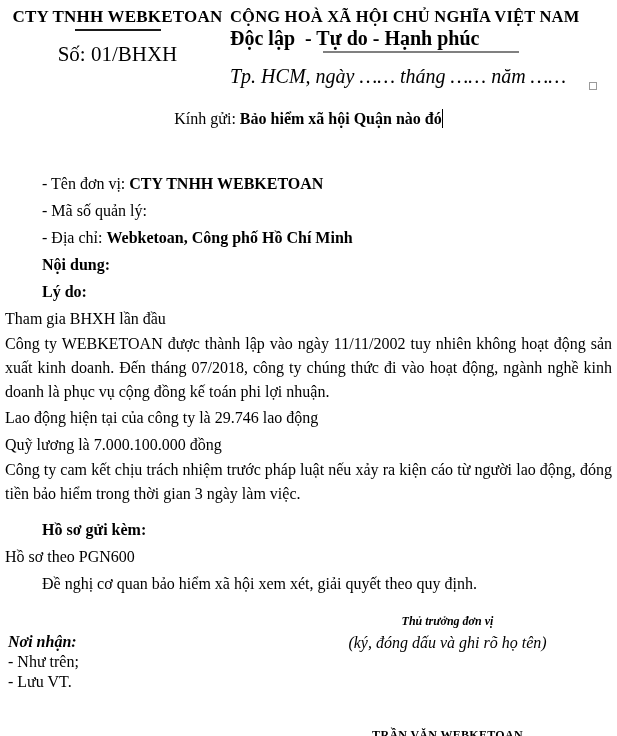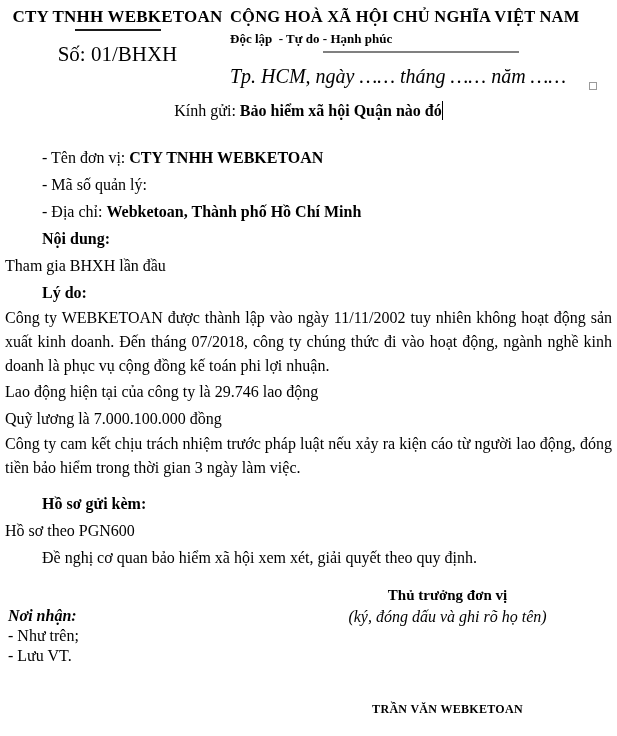--- a/index.html
+++ b/index.html
@@ -22,58 +22,58 @@
   .pre { white-space: pre-wrap; }
 
   
   .header { display: flex; align-items: flex-start; }
   .header-left { width: 225px; text-align: center; }
   .header-right { flex: 1; text-align: left; }
   .company-name { font-size: 17px; line-height: 22px; letter-spacing: .2px; }
   .company-rule { width: 86px; height: 0; border-top: 2px solid #1a1a1a; margin: 1px auto 0 auto; }
   .doc-number { margin-top: 12px; line-height: 22px; font-size: 21px; }
   .national-title { font-size: 16.5px; line-height: 22px; letter-spacing: .2px; }
-  .motto { font-size: 13px; line-height: 21px; }
+  .motto { font-size: 20px; line-height: 21px; }
   .motto-rule { width: 196px; height: 0; border-top: 2px solid #808080; margin: 2px auto 0 auto; }
   .place-date { margin-top: 13px; line-height: 21px; font-size: 20px; }
 
   .anchor-marker {
     position: absolute;
     left: 589px; top: 82px;
     width: 8px; height: 8px;
     border: 1px solid #9a9a9a;
     background: #ffffff;
   }
 
   
-  .recipient-line { margin-top: 13px; text-align: center; line-height: 22px; }
+  .recipient-line { margin-top: 21px; text-align: center; line-height: 22px; }
   .caret {
     display: inline-block;
     width: 0; height: 19px;
     border-left: 1.5px solid #000;
     vertical-align: -4px;
   }
 
   
-  .fields { margin-top: 22px; }
+  .fields { margin-top: 40px; }
   .line { line-height: 27px; }
   .indent { margin-left: 37px; }
   .para {
     line-height: 24px;
     text-align: justify;
   }
   .gap { height: 10px; }
 
   
   .signature { position: relative; margin-top: 14px; height: 150px; }
   .sig-title-block {
     position: absolute; left: 300px; top: 0;
     width: 285px; text-align: center;
   }
-  .sig-title { line-height: 21px; font-size: 15px; }
+  .sig-title { line-height: 21px; font-size: 12px; font-style: italic; }
   .sig-note { line-height: 21px; }
   .sig-left {
     position: absolute; left: 3px; top: 21px;
     line-height: 20px;
   }
   .sig-name {
     position: absolute; left: 300px; top: 117px;
     width: 285px; text-align: center;
     font-size: 12px; letter-spacing: .3px;
   }
@@ -97,27 +97,27 @@
       <div class="motto-rule"></div>
       <div class="place-date italic">Tp. HCM, ngày …… tháng …… năm ……</div>
     </div>
   </div>
 
   <div class="recipient-line"><span>Kính gửi: </span><span class="bold">Bảo hiểm xã hội Quận nào đó</span><span class="caret"></span></div>
 
   <div class="fields">
     <div class="line indent"><span>- Tên đơn vị: </span><span class="bold">CTY TNHH WEBKETOAN</span></div>
     <div class="line indent"><span>- Mã số quản lý:</span><span class="bold"></span></div>
-    <div class="line indent"><span>- Địa chỉ: </span><span class="bold">Webketoan, Thành phố Hồ Chí Minh</span></div>
+    <div class="line indent"><span>- Địa chỉ: </span><span class="bold">Webketoan, Công phố Hồ Chí Minh</span></div>
   </div>
 
   <div class="line indent bold">Nội dung:</div>
+  <div class="line indent bold">Lý do:</div>
+
   <div class="line">Tham gia BHXH lần đầu</div>
-
-  <div class="line indent bold">Lý do:</div>
   <p class="para">Công ty WEBKETOAN được thành lập vào ngày 11/11/2002 tuy nhiên không hoạt động sản xuất kinh doanh. Đến tháng 07/2018, công ty chúng thức đi vào hoạt động, ngành nghề kinh doanh là phục vụ cộng đồng kế toán phi lợi nhuận.</p>
   <div class="line">Lao động hiện tại của công ty là 29.746 lao động</div>
   <div class="line">Quỹ lương là 7.000.100.000 đồng</div>
   <p class="para">Công ty cam kết chịu trách nhiệm trước pháp luật nếu xảy ra kiện cáo từ người lao động, đóng tiền bảo hiểm trong thời gian 3 ngày làm việc.</p>
 
   <div class="gap"></div>
 
   <div class="line indent bold">Hồ sơ gửi kèm:</div>
   <div class="line">Hồ sơ theo PGN600</div>
   <div class="line indent">Đề nghị cơ quan bảo hiểm xã hội xem xét, giải quyết theo quy định.</div>

